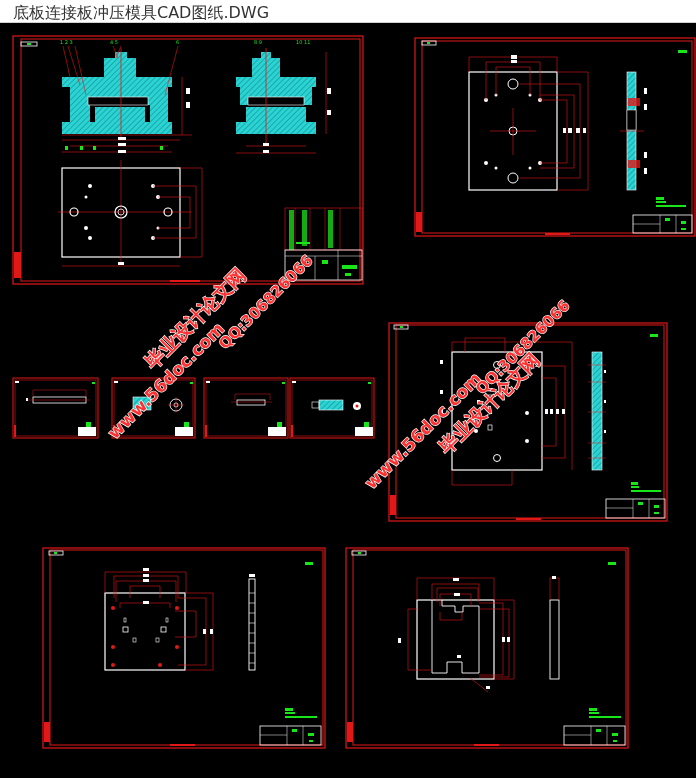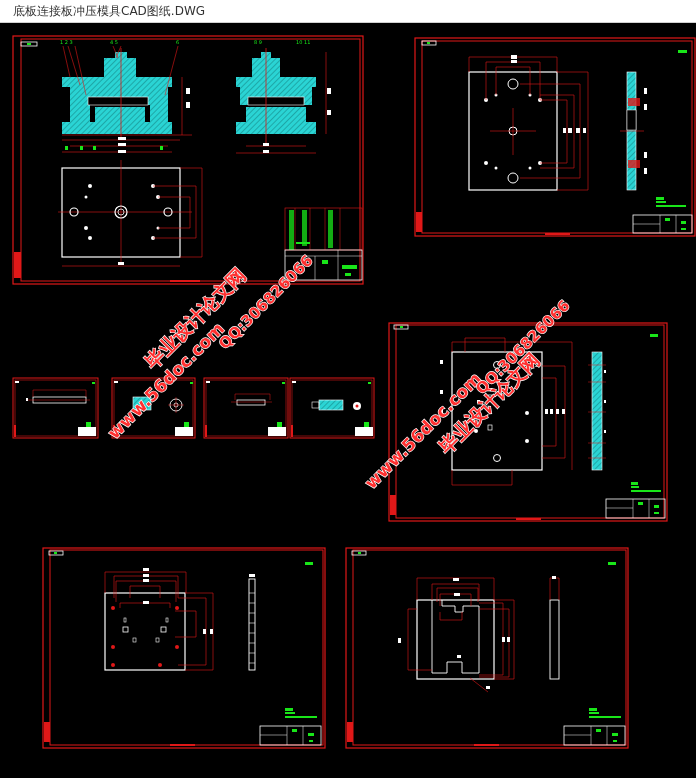--- a/index.html
+++ b/index.html
@@ -1,18 +1,18 @@
 <!DOCTYPE html>
 <html><head>
 <meta charset="utf-8">
 <style>
   html, body { margin:0; padding:0; }
   body { width:696px; height:778px; background:#000; overflow:hidden; position:relative; font-family:"DejaVu Sans", sans-serif; }
   .titlebar { position:absolute; left:0; top:0; width:696px; height:22px; background:#fff; border-bottom:1px solid #d0d0d0; }
-  .titlebar span { position:absolute; left:13px; top:3px; font-size:12px; color:#333; font-family:"DejaVu Sans", sans-serif; }
+  .titlebar span { position:absolute; left:13px; top:3px; font-size:16px; color:#333; font-family:"DejaVu Sans", sans-serif; }
   .canvas { position:absolute; left:0; top:23px; width:696px; height:755px; background:#000; }
   svg { position:absolute; left:0; top:0; }
   .wm { font-family:"DejaVu Sans", sans-serif; font-weight:bold; fill:#ff3030; stroke:#fff; stroke-width:1.3px; paint-order:stroke; }
 </style>
 </head>
 <body>
 
 <div class="titlebar">
   <span>底板连接板冲压模具CAD图纸.DWG</span>
 </div>

